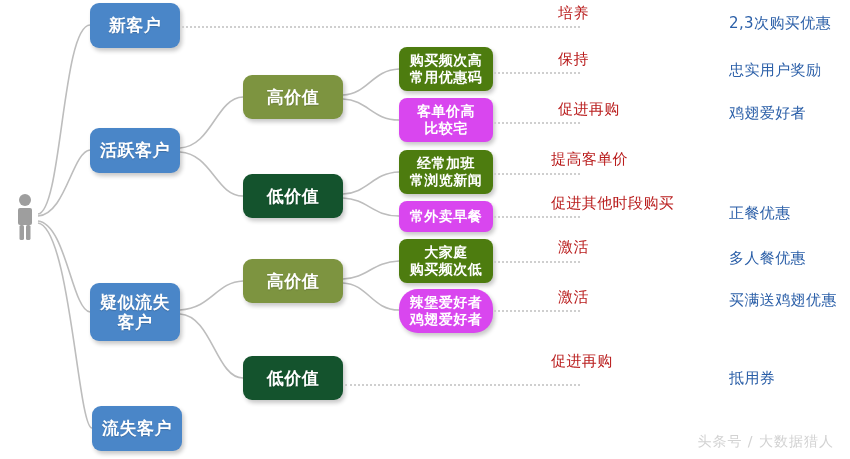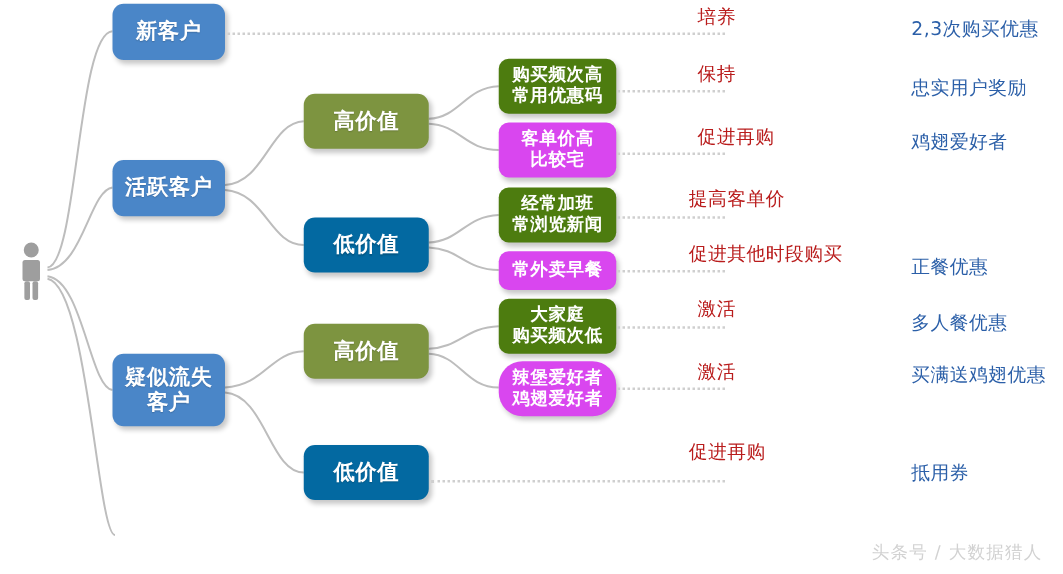--- a/index.html
+++ b/index.html
@@ -23,21 +23,21 @@
     text-align:center;
     color:#ffffff;
     border-radius:9px;
     line-height:1.18;
     letter-spacing:.5px;
     box-shadow:2px 3px 4px rgba(0,0,0,.22);
     white-space:pre-line;
   }
   .blue   {background:#4a86c8;font-size:17px;font-weight:700;text-shadow:0 1px 1px rgba(0,0,0,.18);}
   .green  {background:#7d9440;font-size:17px;font-weight:700;text-shadow:0 1px 1px rgba(0,0,0,.18);}
-  .red    {background:#0369a1;font-size:17px;font-weight:700;text-shadow:0 1px 1px rgba(0,0,0,.18);text-align:center;}
+  .red    {background:#14532d;font-size:17px;font-weight:700;text-shadow:0 1px 1px rgba(0,0,0,.18);text-align:center;}
   .gray-d {background:#4d7c0f;font-size:14px;font-weight:700;border-radius:8px;}
   .gray-l {background:#d946ef;font-size:14px;font-weight:700;border-radius:8px;}
 
   
   .rail{
     position:absolute;
     height:0;
     border-top:2px dotted #cfcfcf;
   }
   .action{
@@ -100,20 +100,21 @@
     <circle cx="13" cy="7" r="6" fill="#9e9e9e"></circle>
     <rect x="6" y="15" width="14" height="17" rx="2" fill="#9e9e9e"></rect>
     <rect x="7.5" y="32" width="4.5" height="15" rx="1.6" fill="#9e9e9e"></rect>
     <rect x="14" y="32" width="4.5" height="15" rx="1.6" fill="#9e9e9e"></rect>
   </svg>
 
   <div class="node blue" style="left:90px;top:3px;width:90px;height:45px;">新客户</div>
   <div class="node blue" style="left:90px;top:128px;width:90px;height:45px;">活跃客户</div>
   <div class="node blue" style="left:90px;top:283px;width:90px;height:58px;">疑似流失
 客户</div>
+  <div class="node blue" style="left:92px;top:406px;width:90px;height:45px;">流失客户</div>
 
   <div class="node green" style="left:243px;top:75px;width:100px;height:44px;">高价值</div>
   <div class="node red" style="left:243px;top:174px;width:100px;height:44px;">低价值</div>
   <div class="node green" style="left:243px;top:259px;width:100px;height:44px;">高价值</div>
   <div class="node red" style="left:243px;top:356px;width:100px;height:44px;">低价值</div>
 
   <div class="node gray-d" style="left:399px;top:47px;width:94px;height:44px;">购买频次高
 常用优惠码</div>
   <div class="node gray-l" style="left:399px;top:98px;width:94px;height:44px;">客单价高
 比较宅</div>

